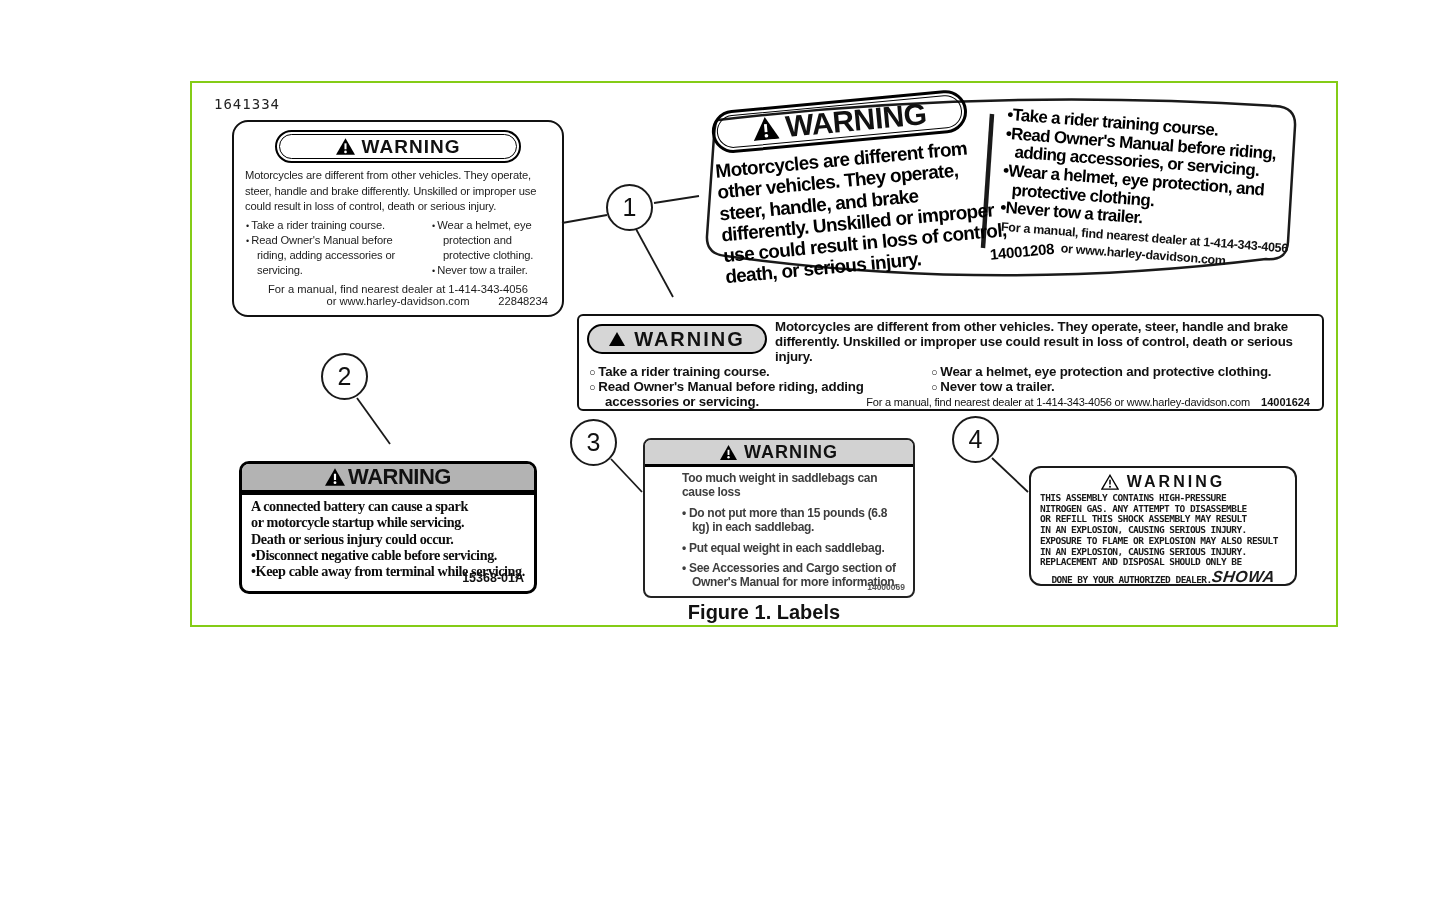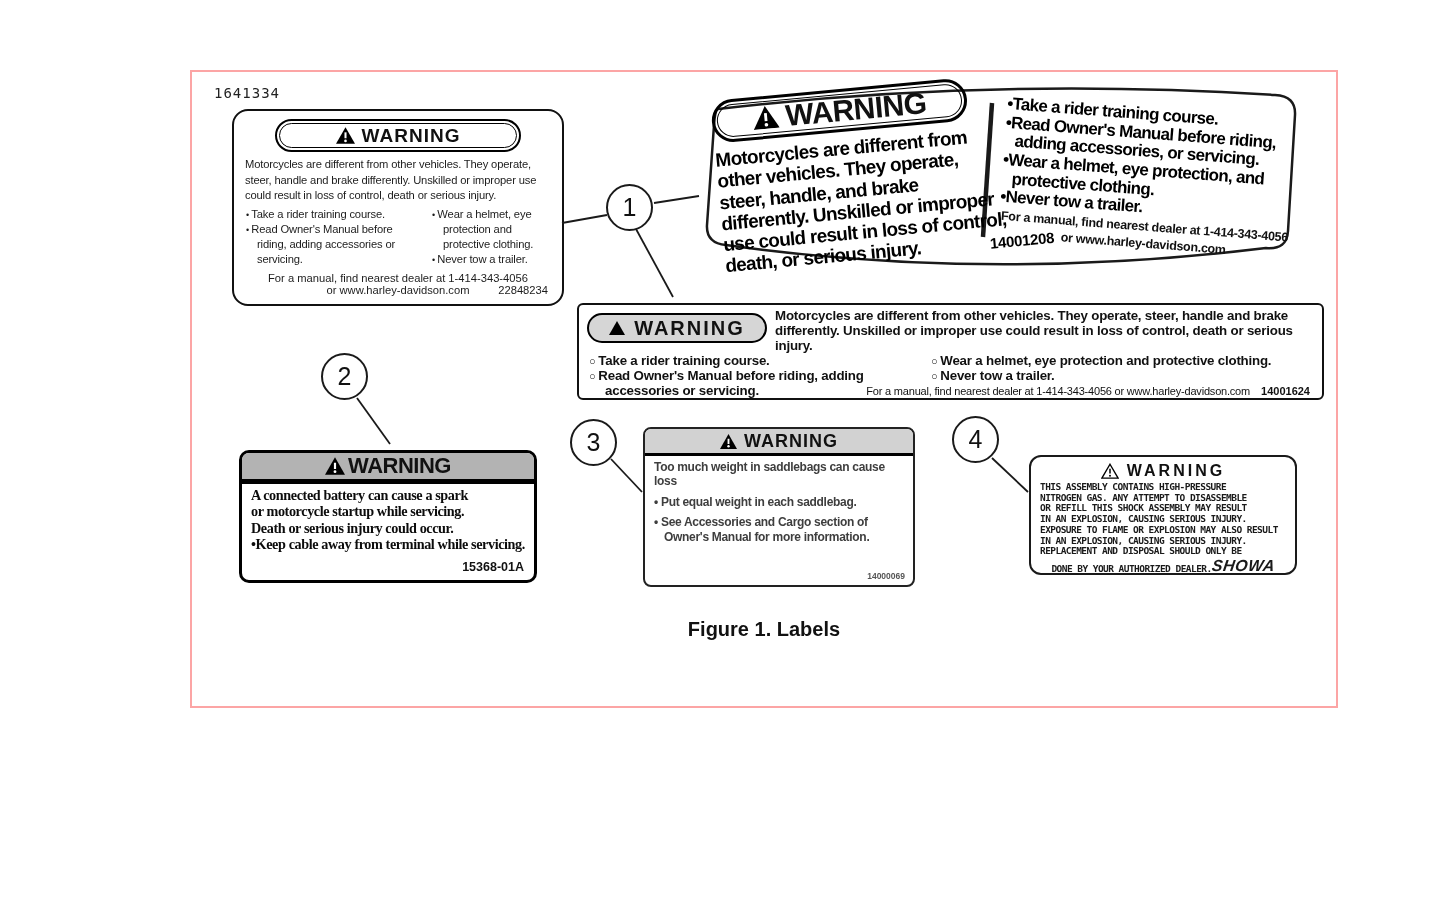--- a/index.html
+++ b/index.html
@@ -2,22 +2,22 @@
 <html><head>
 <meta charset="utf-8">
 <style>
   * { margin:0; padding:0; box-sizing:border-box; }
   html,body { background:#fff; }
   .page {
     position:relative; width:1445px; height:900px; background:#ffffff;
     font-family:"Liberation Sans", sans-serif; color:#111; overflow:hidden;
   }
   .figure-box {
-    position:absolute; left:190px; top:70px; width:1148px; height:638px;
-    border:2px solid #fca5a5; background:#fff;
+    position:absolute; left:190px; top:81px; width:1148px; height:546px;
+    border:2px solid #84cc16; background:#fff;
   }
   .fig-id {
     position:absolute; left:22px; top:13px;
     font-family:"DejaVu Sans Mono", monospace; font-size:14px; letter-spacing:1px; color:#222;
   }
 
   
   .stadium-outer { border:2.5px solid #000; border-radius:999px; padding:2px; }
   .stadium-inner { border:1.5px solid #000; border-radius:999px; height:100%;
                    display:flex; align-items:center; justify-content:center; gap:7px; }
@@ -92,21 +92,21 @@
   .d-bul::before { content:"•"; }
   .d-part { position:absolute; right:10px; bottom:6px; font-weight:bold; font-size:12.5px; }
 
   
   .label-e { position:absolute; left:451px; top:355px; width:272px; height:160px;
              border:2.5px solid #222; border-radius:8px; background:#fff; overflow:hidden; }
   .e-header { height:27px; background:#d2d2d2; border-bottom:3px solid #000;
               display:flex; align-items:center; justify-content:center; gap:7px; }
   .e-header .warn-word { font-size:18px; letter-spacing:1px; }
   .e-body { padding:4px 9px 0; font-weight:bold; font-size:12px; line-height:1.2;
-            letter-spacing:-0.3px; color:#3e3e3e; }
+            letter-spacing:-0.3px; color:#3e3e3e;margin-left:28px; }
   .e-bul { padding-left:10px; text-indent:-10px; margin-top:6px; }
   .e-bul::before { content:"• "; }
   .e-part { position:absolute; right:8px; bottom:4px; font-weight:bold; font-size:8.5px; color:#555; }
 
   
   .label-f { position:absolute; left:837px; top:383px; width:268px; height:120px;
              border:2.5px solid #1a1a1a; border-radius:12px; background:#fff; }
   .f-header { margin-top:5px; display:flex; align-items:center; justify-content:center; gap:8px; }
   .f-header .warn-word { font-size:16px; letter-spacing:3px; }
   .f-body { padding:2px 9px 0; font-family:"DejaVu Sans Mono", monospace; font-weight:bold;
@@ -117,21 +117,21 @@
              font-size:16px; letter-spacing:0.5px; transform:skewX(-8deg); }
 
   
   .callout { position:absolute; width:47px; height:47px; border:2px solid #1a1a1a;
              border-radius:50%; background:#fff; display:flex; align-items:center;
              justify-content:center; font-size:25px; color:#111; z-index:6; }
   .leader-lines { position:absolute; left:0; top:0; width:1445px; height:900px;
                   z-index:5; pointer-events:none; }
 
   
-  .caption { position:absolute; left:190px; top:618px; width:1148px; text-align:center;
+  .caption { position:absolute; left:190px; top:601px; width:1148px; text-align:center;
              font-weight:bold; font-size:20px; color:#111; }
   .page-footer { position:absolute; left:1040px; top:822px; width:300px; text-align:right;
                  font-size:20px; color:#111; }
 </style>
 </head>
 <body>
 
 <div class="page">
 
   <svg class="leader-lines">
@@ -244,36 +244,38 @@
             <path d="M12 6.5 12 14" stroke="#fff" stroke-width="2.6"></path>
             <circle cx="12" cy="17.3" r="1.7" fill="#fff"></circle>
           </svg>
         <span class="warn-word">WARNING</span>
       </div>
       <div class="d-rule"></div>
       <div class="d-body">
         <div>A connected battery can cause a spark</div>
         <div>or motorcycle startup while servicing.</div>
         <div>Death or serious injury could occur.</div>
+        <div class="d-bul">Disconnect negative cable before servicing.</div>
         <div class="d-bul">Keep cable away from terminal while servicing.</div>
       </div>
       <div class="d-part">15368-01A</div>
     </div>
 
     <div class="label-e">
       <div class="e-header">
         <svg class="tri" width="17" height="15" viewBox="0 0 24 21">
             <path d="M12 0 24 21 0 21Z" fill="#000"></path>
             <path d="M12 6.5 12 14" stroke="#fff" stroke-width="2.6"></path>
             <circle cx="12" cy="17.3" r="1.7" fill="#fff"></circle>
           </svg>
         <span class="warn-word">WARNING</span>
       </div>
       <div class="e-body">
         <div>Too much weight in saddlebags can cause loss</div>
+        <div class="e-bul">Do not put more than 15 pounds (6.8 kg) in each saddlebag.</div>
         <div class="e-bul">Put equal weight in each saddlebag.</div>
         <div class="e-bul">See Accessories and Cargo section of Owner's Manual for more information.</div>
       </div>
       <div class="e-part">14000069</div>
     </div>
 
     <div class="label-f">
       <div class="f-header">
         <svg class="tri" width="18" height="16" viewBox="0 0 24 21">
             <path d="M12 1.5 22.8 20 1.2 20Z" fill="none" stroke="#000" stroke-width="1.8"></path>

